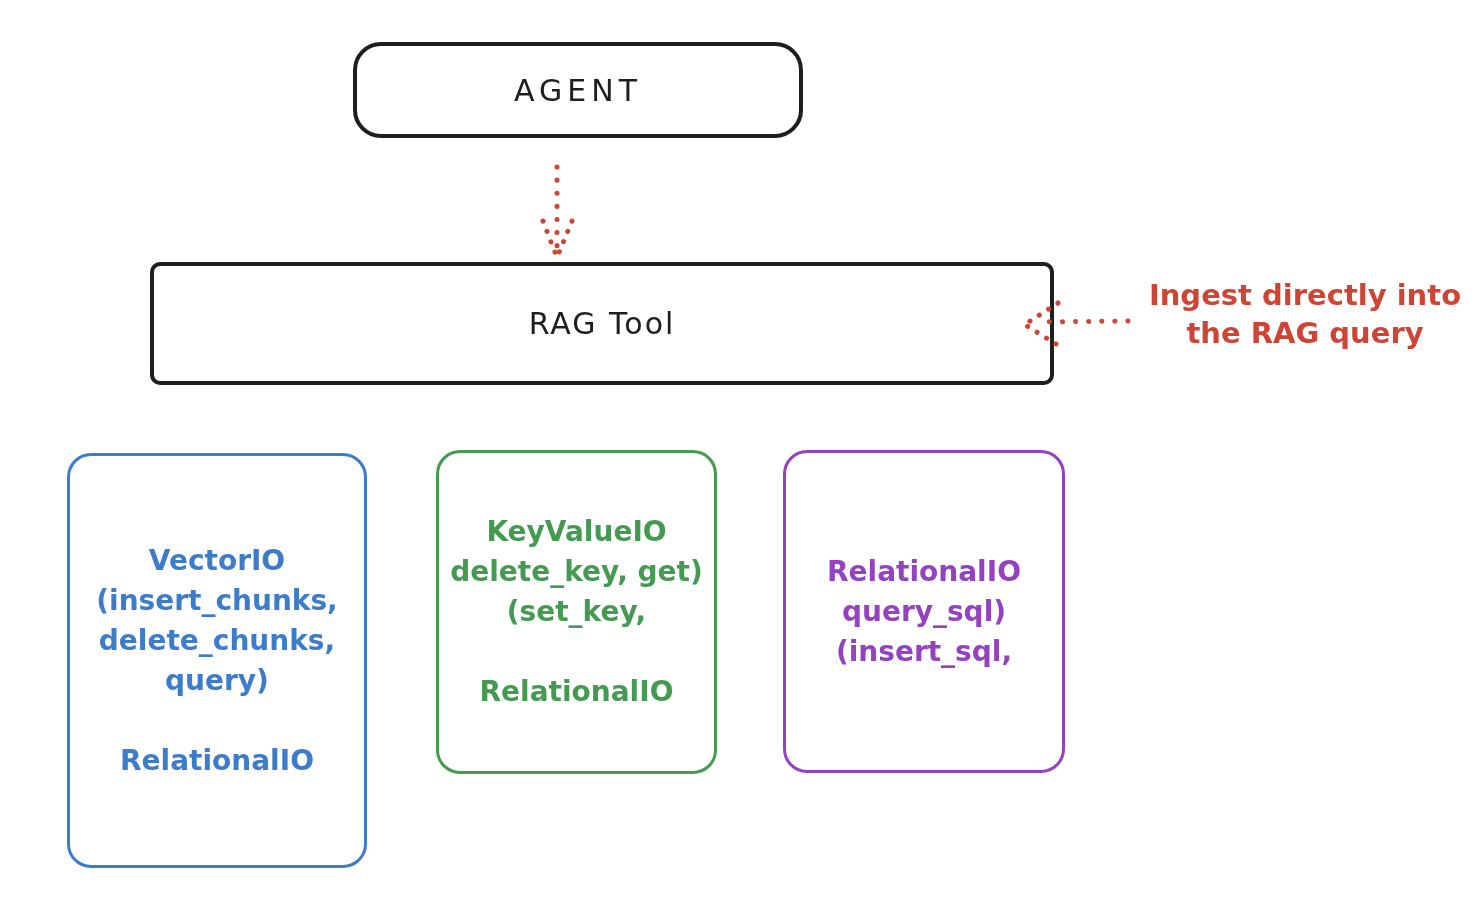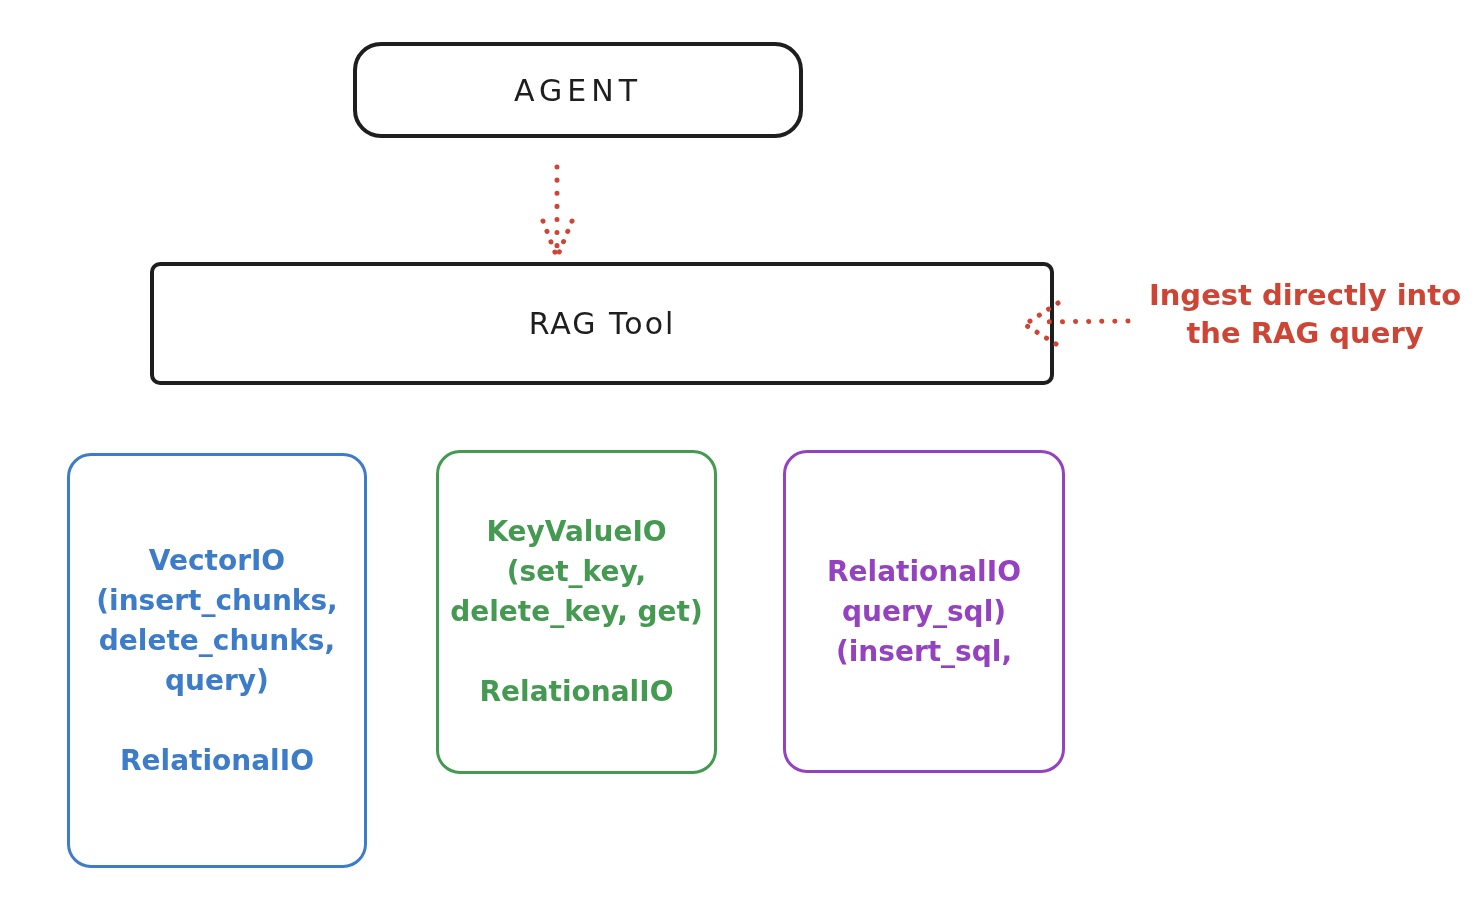--- a/index.html
+++ b/index.html
@@ -109,22 +109,22 @@
       <div>(insert_chunks,</div>
       <div>delete_chunks,</div>
       <div>query)</div>
     </div>
     <div class="io-index">RelationalIO</div>
   </div>
 
   <div class="node io-box io-keyvalue" style="--c: #449a51;">
     <div>
       <div>KeyValueIO</div>
+      <div>delete_key, get)</div>
       <div>(set_key,</div>
-      <div>delete_key, get)</div>
     </div>
     <div class="io-index">RelationalIO</div>
   </div>
 
   <div class="node io-box io-relational" style="--c: #9542c1;">
     <div>
       <div>RelationalIO</div>
       <div>query_sql)</div>
       <div>(insert_sql,</div>
     </div>

